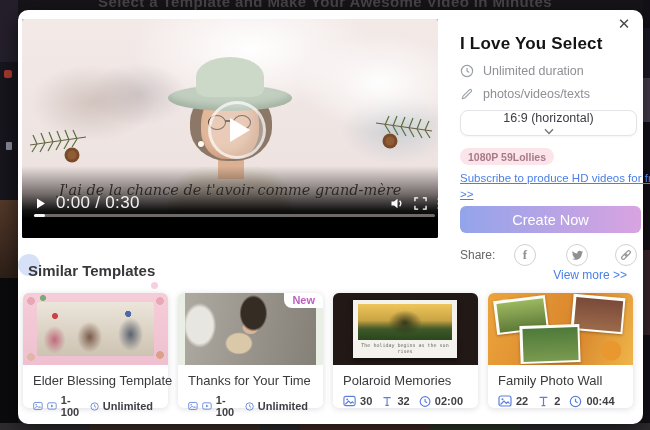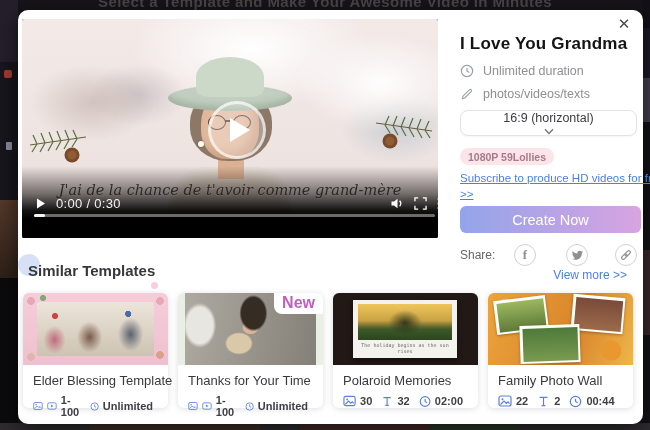--- a/index.html
+++ b/index.html
@@ -68,21 +68,21 @@
   .play-overlay{ position:absolute; left:186px; top:82px; width:58px; height:58px; border-radius:50%;
     background:rgba(255,255,255,.28); border:3px solid rgba(255,255,255,.65);
     display:flex; align-items:center; justify-content:center; cursor:pointer; z-index:4; }
   .play-overlay .tri{ width:0; height:0; border-left:20px solid #fff;
     border-top:12px solid transparent; border-bottom:12px solid transparent; margin-left:6px; }
   .controls{ position:absolute; left:0; bottom:0; width:100%; height:72px; z-index:5;
     background:linear-gradient(to bottom, rgba(50,42,42,0) 0%, rgba(20,16,16,.55) 38%,
       rgba(0,0,0,.92) 62%, #000 74%, #000 100%); }
   .ctrl-row{ position:absolute; left:0; right:-3px; bottom:28px; height:14px;
     display:flex; align-items:center; padding:0 0 0 14px; gap:10px; }
-  .ctrl-time{ color:#f0f0f0; font-size:13px; letter-spacing:.3px; }
+  .ctrl-time{ color:#f0f0f0; font-size:17px; letter-spacing:.3px; }
   .ctrl-spacer{ flex:1; }
   .progress{ position:absolute; left:12px; right:3px; bottom:21px; height:3.5px;
     background:#6e6a6a; border-radius:2px; cursor:pointer; }
   .progress .played{ width:11px; height:100%; background:#f4f4f4; border-radius:2px; }
 
   
   .details{ position:absolute; left:442px; top:24px; width:177px; }
   .d-title{ position:absolute; left:0; top:0; font-size:17px; font-weight:800; color:#141414; letter-spacing:.2px; }
   .d-row{ position:absolute; left:0; display:flex; align-items:flex-end; gap:9px;
     color:#8f8f94; font-size:12.5px; }
@@ -120,21 +120,21 @@
 
   .card{ position:absolute; top:283px; width:145px; height:115px; background:#fff; border-radius:6px;
     box-shadow:0 1px 6px rgba(50,50,80,.16); cursor:pointer; }
   .card1{ left:5px; } .card2{ left:160px; } .card3{ left:315px; } .card4{ left:470px; }
   .thumb{ position:relative; width:100%; height:72px; border-radius:6px 6px 0 0; overflow:hidden; }
   .card-title{ margin:8px 10px 0; font-size:13px; font-weight:500; color:#3a3a3e; white-space:nowrap; }
   .card-meta{ margin:6px 10px 0; display:flex; align-items:center; gap:4px;
     font-size:11px; font-weight:600; color:#3f3f44; }
   .card-meta .val{ margin-right:5px; }
   .new-badge{ position:absolute; top:0; right:0; background:#fff; border-radius:0 6px 0 8px;
-    padding:1px 8px 2px; font-size:16px; font-weight:700; color:#c05ec2; z-index:2; }
+    padding:1px 8px 2px; font-size:11px; font-weight:700; color:#c05ec2; z-index:2; }
 
   
   .th-elder{ background:
       radial-gradient(circle 9px at 8px 8px, #e8a7b5 40%, transparent 45%),
       radial-gradient(circle 7px at 20px 5px, #7fa878 40%, transparent 45%),
       radial-gradient(circle 9px at 137px 8px, #e8a7b5 40%, transparent 45%),
       radial-gradient(circle 9px at 8px 64px, #e0b6a8 40%, transparent 45%),
       radial-gradient(circle 9px at 137px 62px, #d9a08a 40%, transparent 45%),
       linear-gradient(#f5cdd9,#efc0cf); }
   .th-elder .inner{ position:absolute; left:14px; top:9px; right:14px; bottom:9px; border-radius:2px;
@@ -265,21 +265,21 @@
             <circle cx="2" cy="11" r="1.4" fill="#fff"></circle>
             </svg>
         </div>
         <div class="progress">
           <div class="played"></div>
         </div>
       </div>
     </div>
 
     <div class="details">
-      <h1 class="d-title">I Love You Grandma</h1>
+      <h1 class="d-title">I Love You Select</h1>
 
       <div class="d-row d-row1">
         <svg width="14" height="14" viewBox="0 0 14 14">
           <circle cx="7" cy="7" r="5.6" stroke="#9aa0a6" stroke-width="1.2" fill="none"></circle>
           <path d="M7 4 V7 L9.3 8.4" stroke="#9aa0a6" stroke-width="1.2" fill="none"></path>
           </svg>
         <span>Unlimited duration</span>
       </div>
 
       <div class="d-row d-row2">

